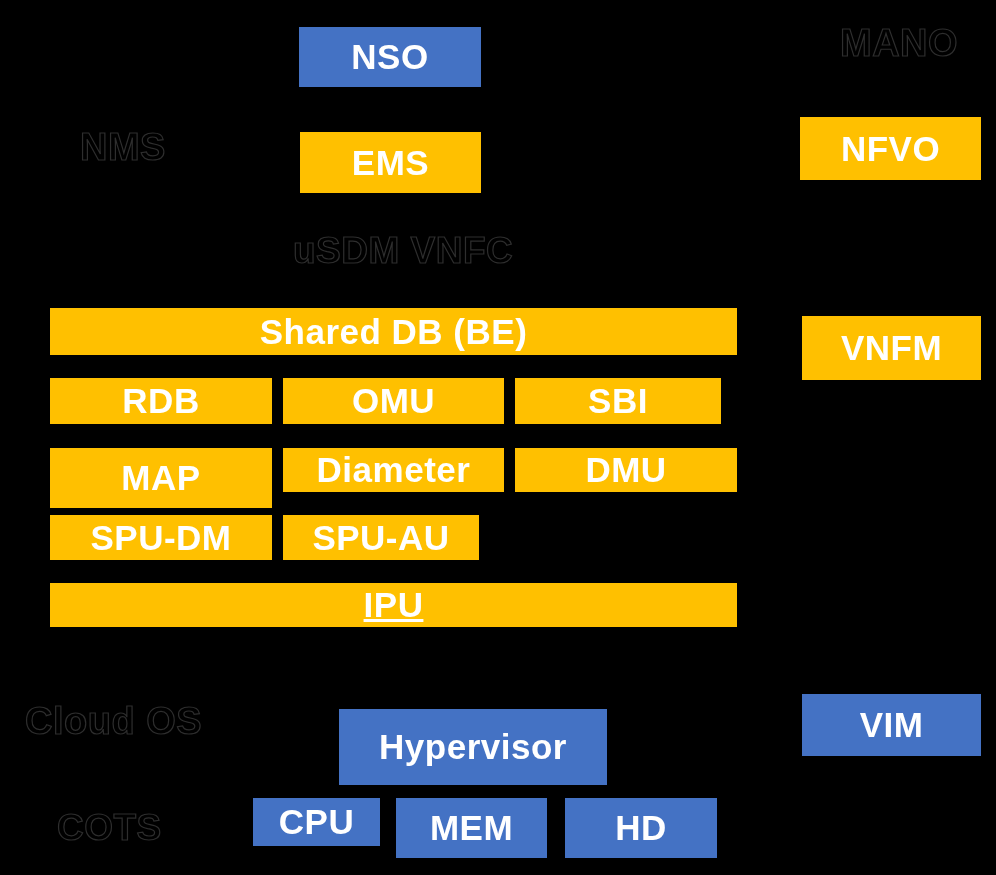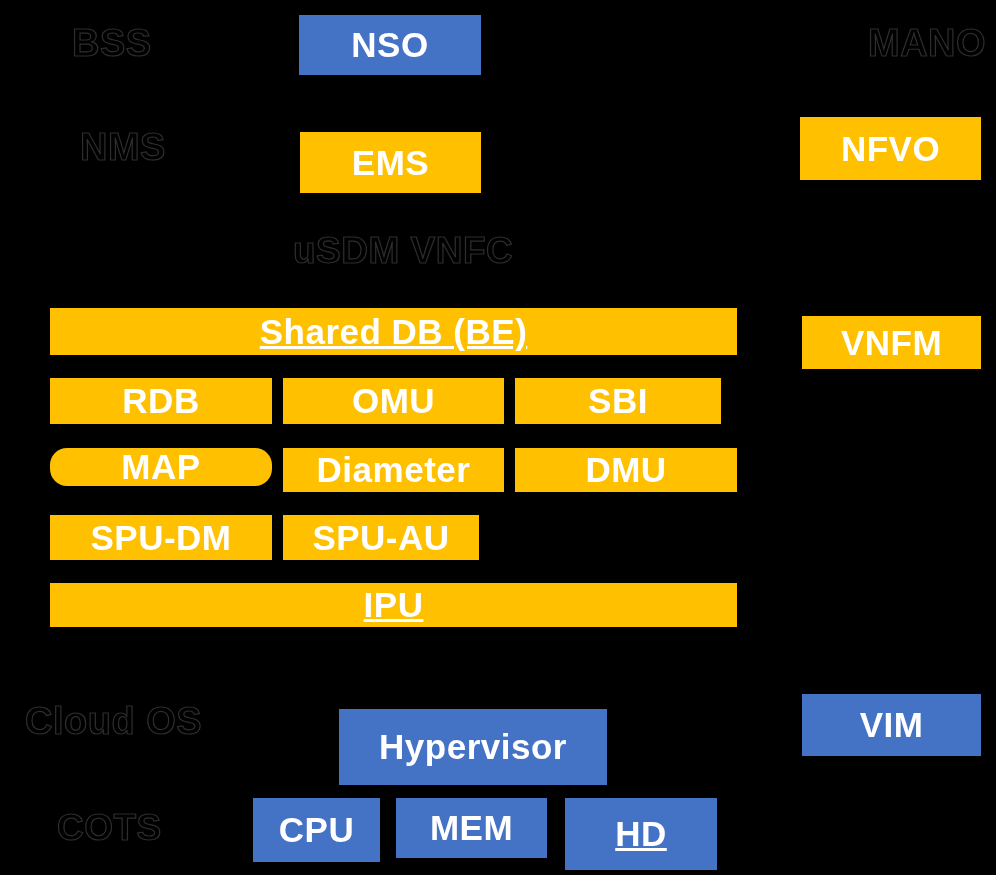--- a/index.html
+++ b/index.html
@@ -36,53 +36,52 @@
     align-items: center;
     font-weight: bold;
     white-space: nowrap;
     color: var(--ghost-label, #000000);
     -webkit-text-stroke: 1.2px var(--ghost-label-outline, #2E2E2E);
     font-size: 38px;
     letter-spacing: 0.5px;
   }
 
   
-  .nso        { left: 299px; top: 15px;  width: 182px; height: 60px; }
+  .nso        { left: 299px; top: 27px;  width: 182px; height: 60px; }
   .ems        { left: 300px; top: 132px; width: 181px; height: 61px; }
   .nfvo       { left: 800px; top: 117px; width: 181px; height: 63px; }
-  .vnfm       { left: 802px; top: 316px; width: 179px; height: 53px; }
-  .shared-db  { left: 50px;  top: 308px; width: 687px; height: 47px; text-decoration: underline; }
+  .vnfm       { left: 802px; top: 316px; width: 179px; height: 64px; }
+  .shared-db  { left: 50px;  top: 308px; width: 687px; height: 47px; }
   .rdb        { left: 50px;  top: 378px; width: 222px; height: 46px; }
   .omu        { left: 283px; top: 378px; width: 221px; height: 46px; }
   .sbi        { left: 515px; top: 378px; width: 206px; height: 46px; }
-  .map        { left: 50px;  top: 448px; width: 222px; height: 38px; border-radius: 17px; }
+  .map        { left: 50px;  top: 448px; width: 222px; height: 60px; }
   .diameter   { left: 283px; top: 448px; width: 221px; height: 44px; }
   .dmu        { left: 515px; top: 448px; width: 222px; height: 44px; }
   .spu-dm     { left: 50px;  top: 515px; width: 222px; height: 45px; }
   .spu-au     { left: 283px; top: 515px; width: 196px; height: 45px; }
   .ipu        { left: 50px;  top: 583px; width: 687px; height: 44px; text-decoration: underline; }
   .hypervisor { left: 339px; top: 709px; width: 268px; height: 76px; }
   .vim        { left: 802px; top: 694px; width: 179px; height: 62px; }
-  .cpu        { left: 253px; top: 798px; width: 127px; height: 64px; }
+  .cpu        { left: 253px; top: 798px; width: 127px; height: 48px; }
   .mem        { left: 396px; top: 798px; width: 151px; height: 60px; }
-  .hd         { left: 565px; top: 798px; width: 152px; height: 72px; text-decoration: underline; }
+  .hd         { left: 565px; top: 798px; width: 152px; height: 60px; }
 
   .lbl-bss      { left: 72px;  top: 13px;  height: 60px; }
   .lbl-nms      { left: 80px;  top: 117px; height: 61px; }
-  .lbl-mano     { left: 840px; top: 13px;  height: 60px; margin-left: 28px; }
+  .lbl-mano     { left: 840px; top: 13px;  height: 60px; }
   .lbl-usdm     { left: 293px; top: 230px; height: 42px; font-size: 37px; }
   .lbl-cloud-os { left: 25px;  top: 691px; height: 61px; }
   .lbl-cots     { left: 57px;  top: 798px; height: 60px; font-size: 37px; }
 </style>
 </head>
 <body>
 
 <div class="canvas">
 
-  <div class="ghost lbl-bss">BSS</div>
   <div class="ghost lbl-nms">NMS</div>
   <div class="ghost lbl-mano">MANO</div>
   <div class="ghost lbl-usdm">uSDM VNFC</div>
   <div class="ghost lbl-cloud-os">Cloud OS</div>
   <div class="ghost lbl-cots">COTS</div>
 
   <div class="box blue nso">NSO</div>
   <div class="box yellow ems">EMS</div>
   <div class="box yellow nfvo">NFVO</div>
   <div class="box yellow vnfm">VNFM</div>

